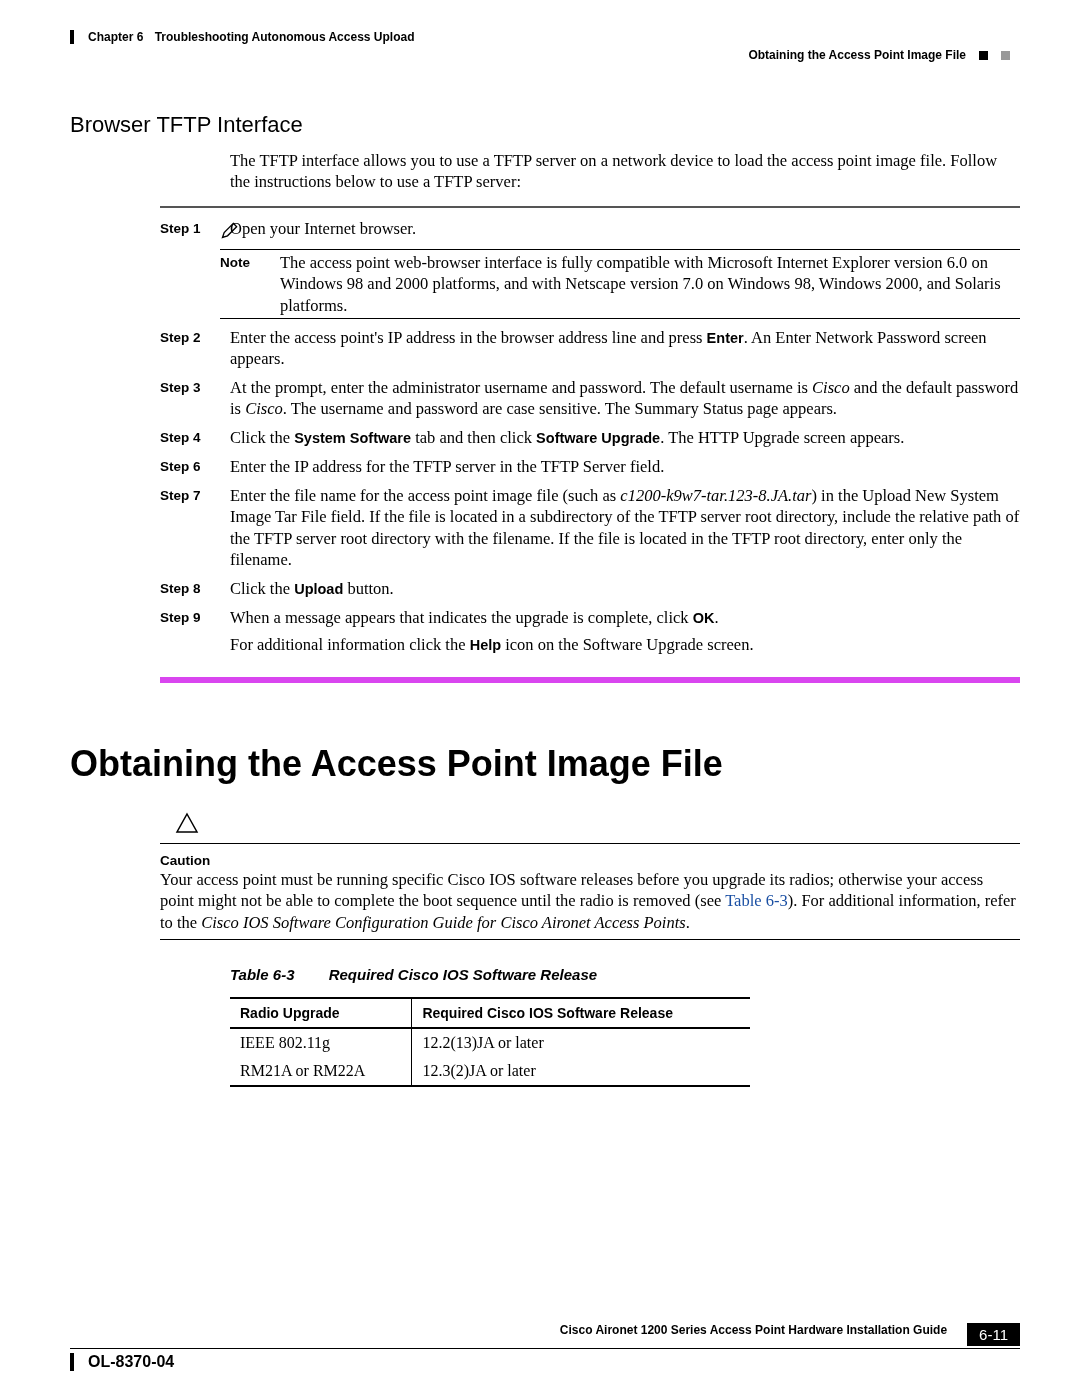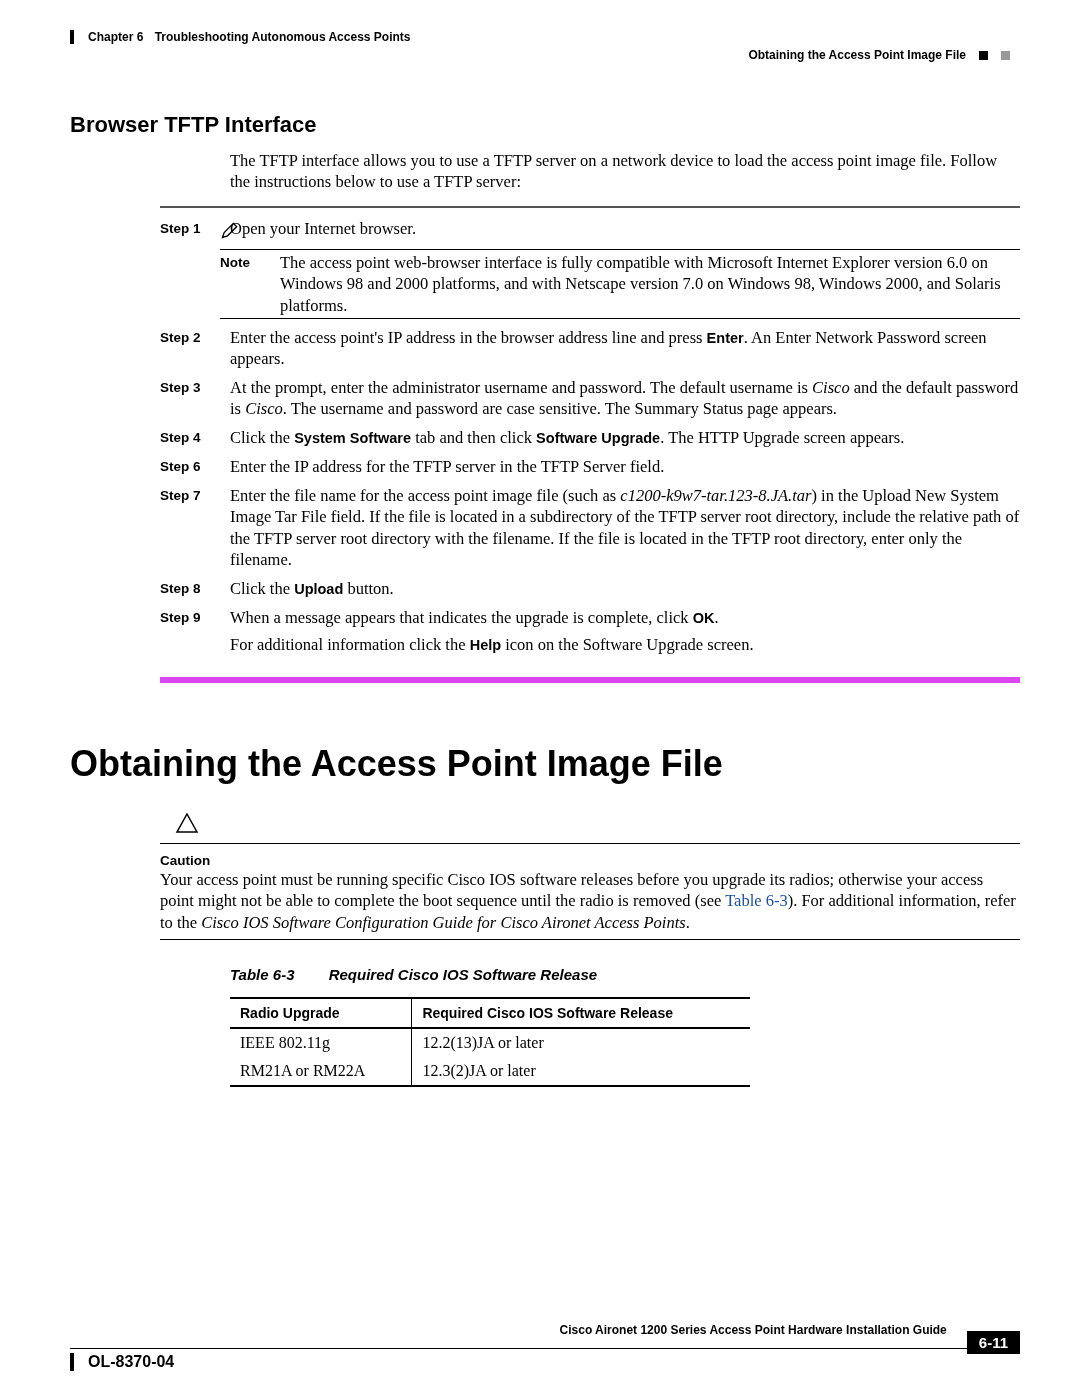--- a/index.html
+++ b/index.html
@@ -42,21 +42,21 @@
     font-weight: bold;
     margin-bottom: 50px;
   }
   .section-row span { margin-right: 10px;}
   .sq { display:inline-block; width:9px; height:9px; background:#000; margin-left:3px; }
   .sq.gray { background:#999; }
   
   .h2 {
     font-family: Arial, Helvetica, sans-serif;
     font-size: 22px;
-    font-weight: bold;
+    font-weight: normal;
     margin: 16px 0 12px 0;
   }
   .body-text {
     font-size: 16.5px;
     line-height: 1.28;
     margin: 0 0 14px 160px;
   }
   .steps-block {
     margin-left: 90px;
     border-top: 2px solid #555;
@@ -181,25 +181,25 @@
   .footer-guide {
     font-family: Arial, Helvetica, sans-serif;
     font-size: 12px;
     font-weight: bold;
   }
   .pagebox {
     background:#000;
     color:#fff;
     font-family: Arial, Helvetica, sans-serif;
     font-size: 15px;
-    font-weight: bold;
+    font-weight: normal;
     padding: 3px 12px;
     margin-left: 8px;
     position: relative;
-    top: 8px;
+    top: 0;
   }
   .footer-bottom {
     display:flex;
     justify-content: space-between;
     font-family: Arial, Helvetica, sans-serif;
     font-size: 16px;
     font-weight: bold;
   }
   .footer-left { padding-left: 14px; border-left: 4px solid #000; }
   b.sans { font-family: Arial, Helvetica, sans-serif; font-size: 14.5px;}
@@ -208,21 +208,21 @@
   .warning-icon svg { width: 24px; height: 24px; }
 </style>
 </head>
 <body>
 
 <div class="page">
 
   <div class="header-row">
     <div class="header-left">
       <span class="chap-label">Chapter 6</span>
-      <span>Troubleshooting Autonomous Access Points</span>
+      <span>Troubleshooting Autonomous Access Upload</span>
     </div>
   </div>
   <div class="section-row">
     <span>Obtaining the Access Point Image File</span>
     <span class="sq"></span>
     <span class="sq gray"></span>
   </div>
 
   <h2 class="h2">Browser TFTP Interface</h2>
   <p class="body-text">The TFTP interface allows you to use a TFTP server on a network device to load the access point image file. Follow the instructions below to use a TFTP server:</p>

